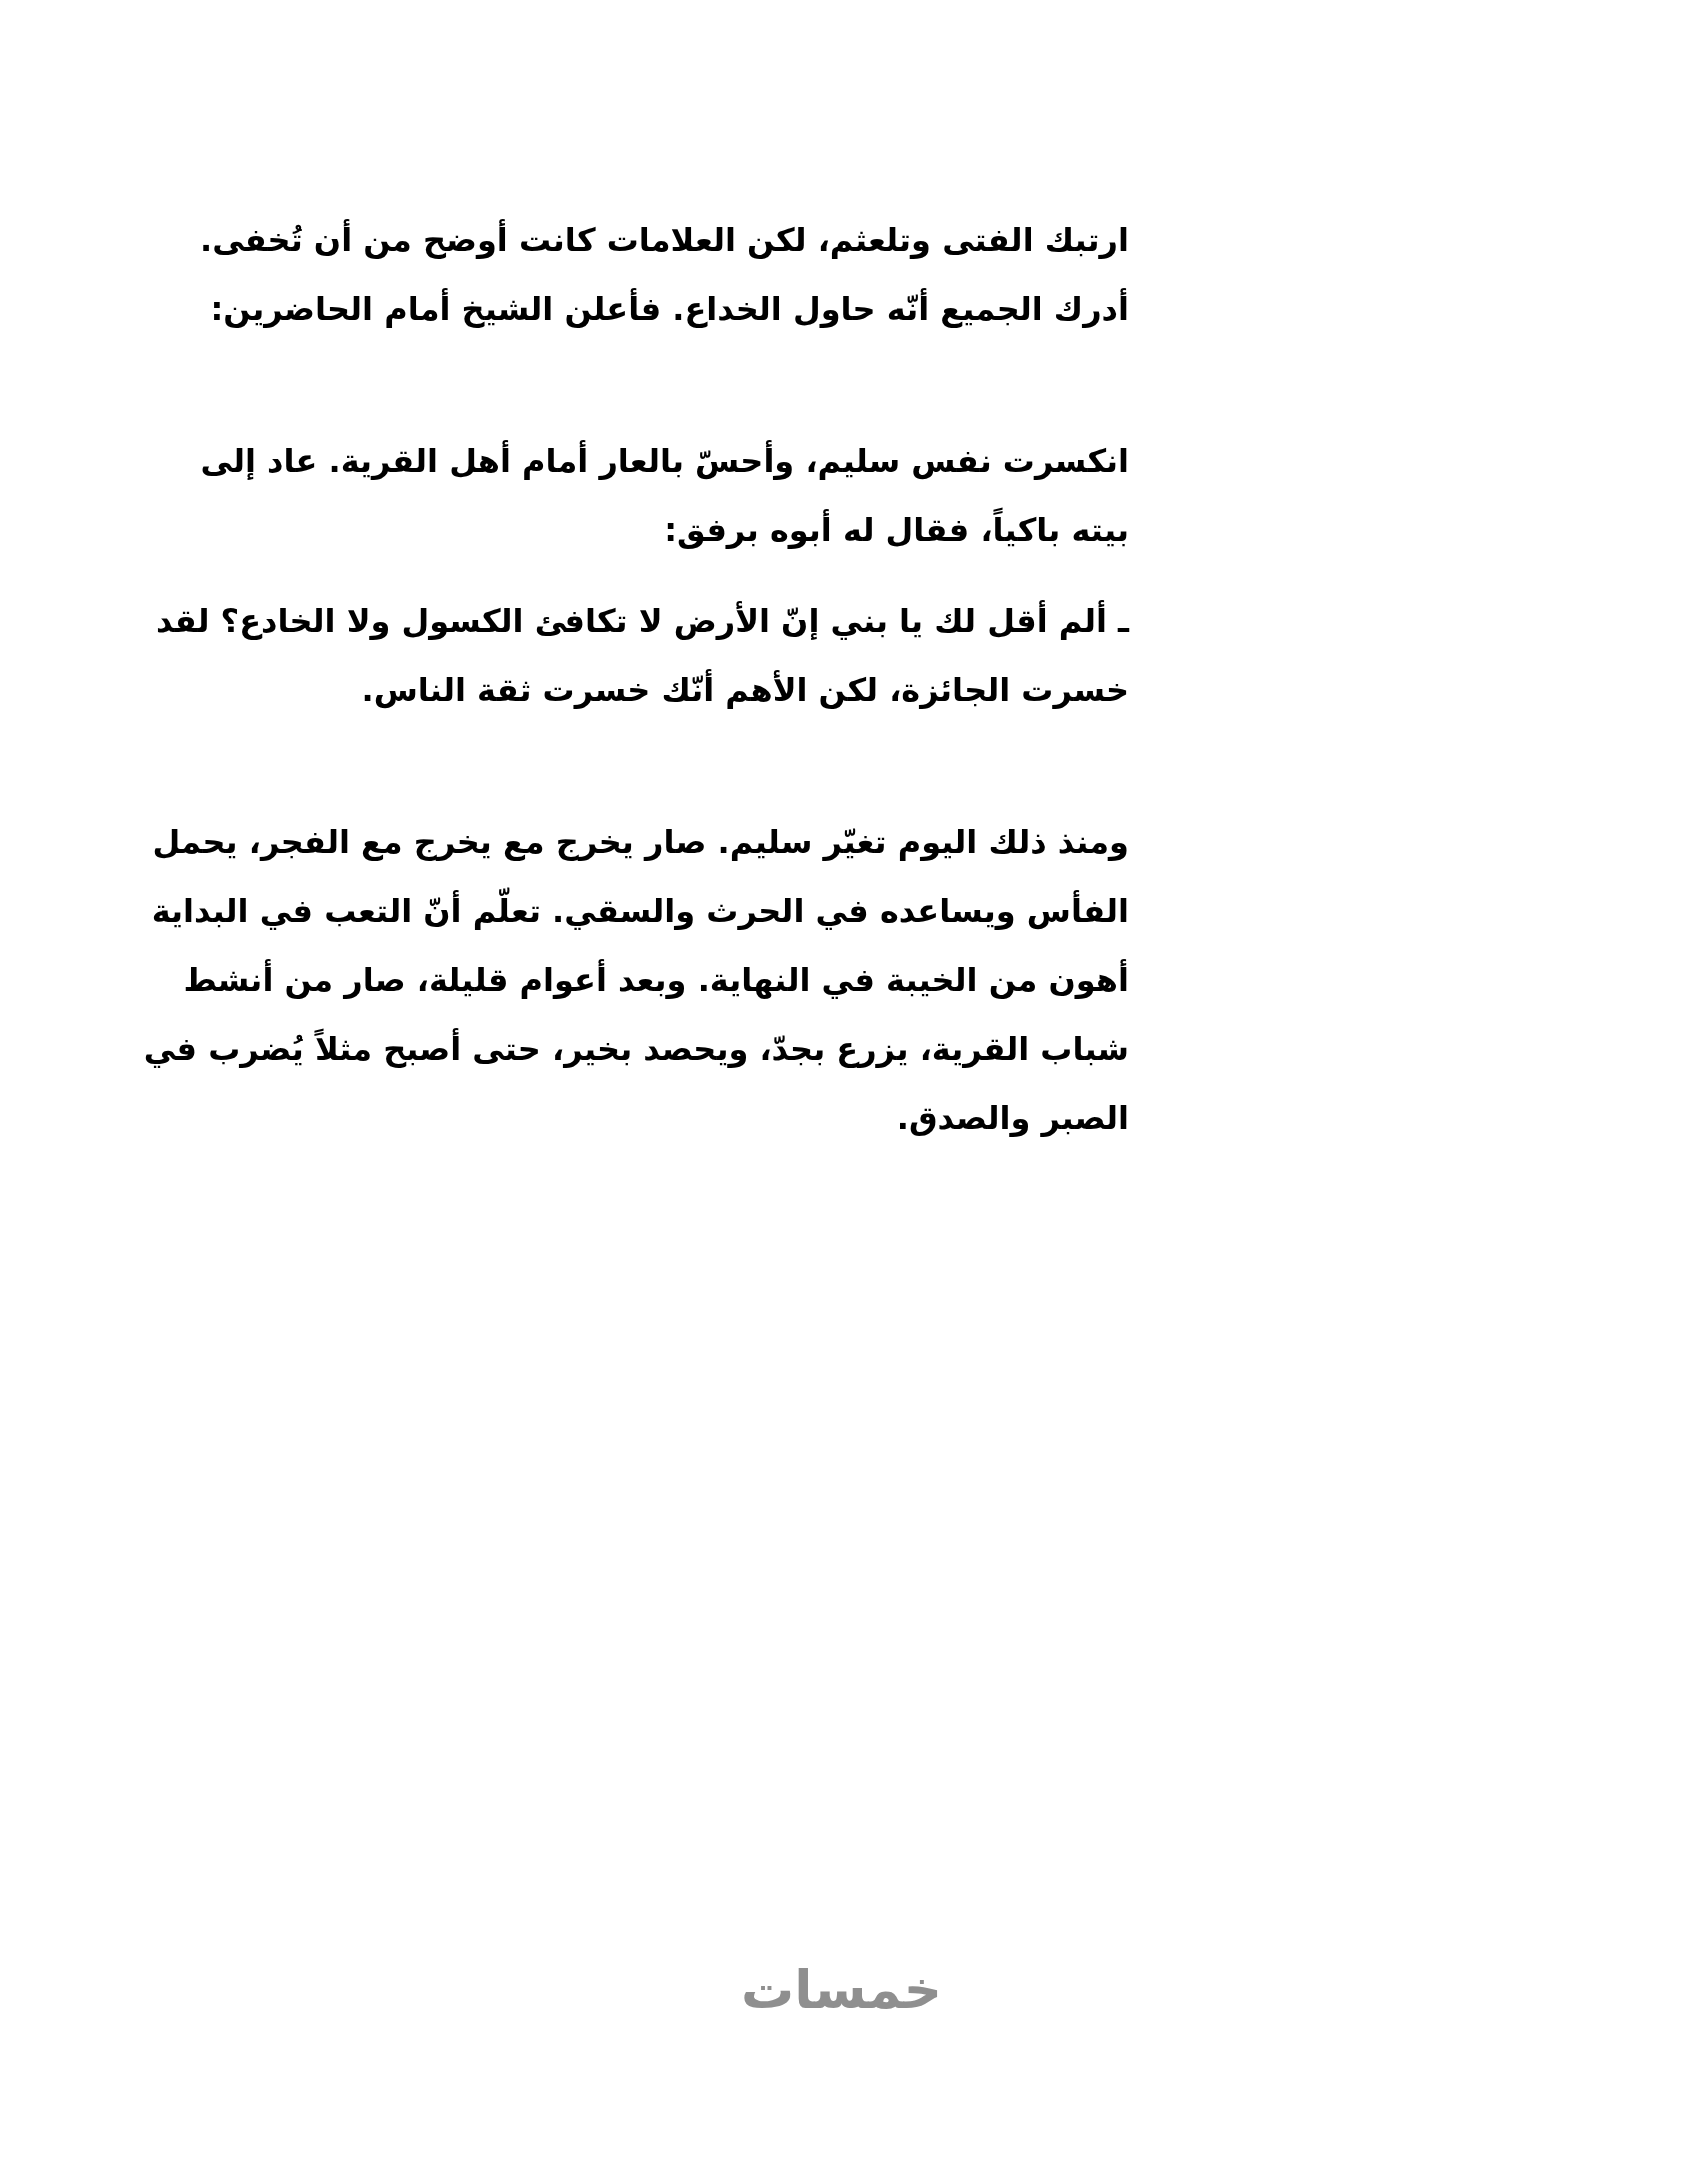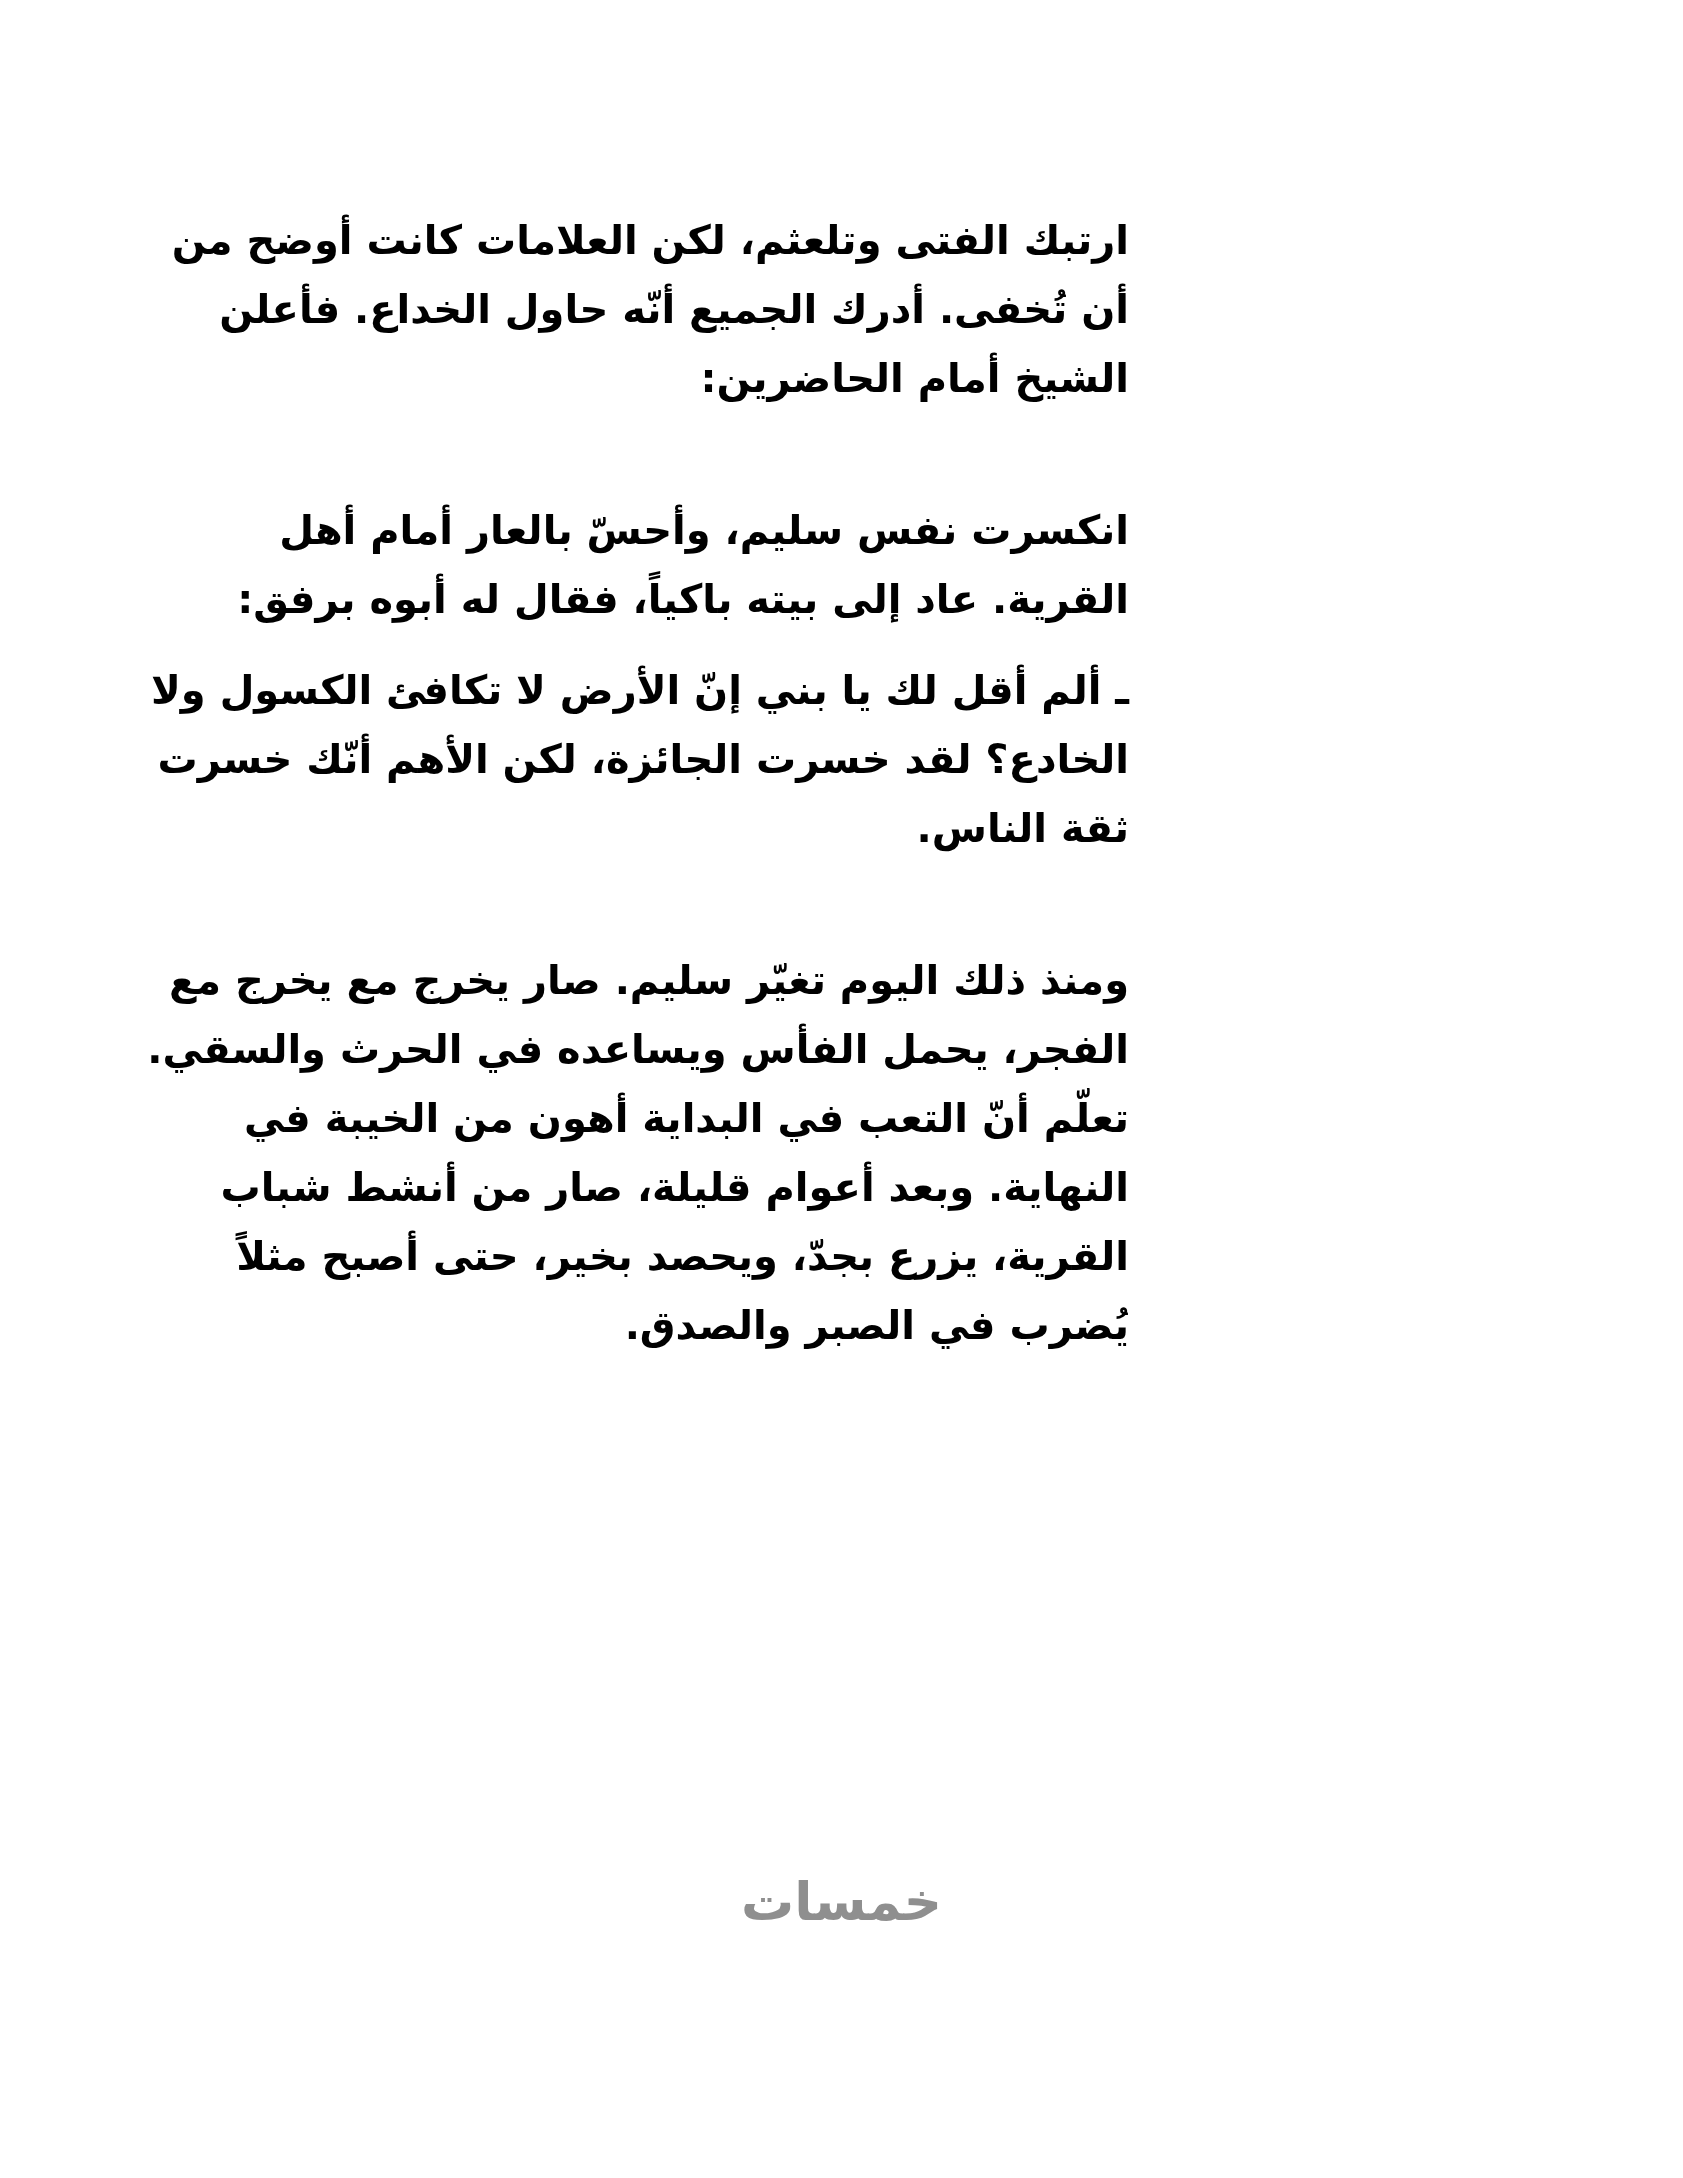--- a/index.html
+++ b/index.html
@@ -17,33 +17,33 @@
   }
   .text-block {
     position: absolute;
     top: 206px;
     left: 139px;
     width: 990px;
     direction: rtl;
     text-align: right;
     color: #000000;
     font-weight: 700;
-    font-size: 40px;
+    font-size: 32px;
     line-height: 69px;
   }
   .para {
     margin: 0 0 22px 0;
     padding: 0;
   }
   .group-start {
     margin-top: 83px;
   }
   .watermark {
     position: absolute;
-    top: 1871px;
+    top: 1959px;
     left: 0;
     width: 1683px;
     text-align: center;
     direction: rtl;
     color: #8f8f8f;
     font-weight: 700;
     font-size: 53px;
     letter-spacing: 1px;
   }
 </style>

